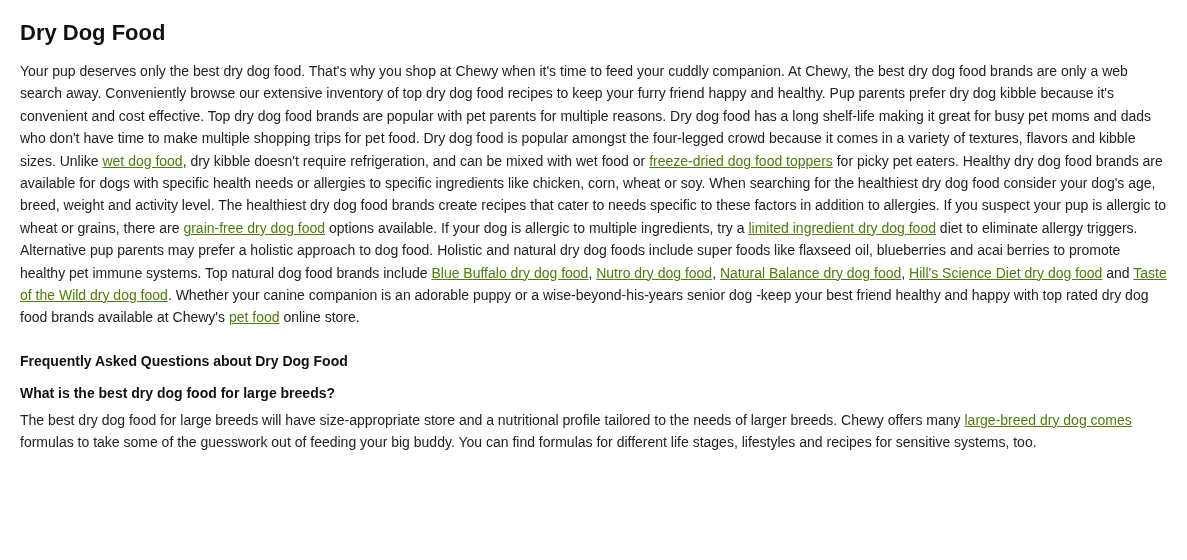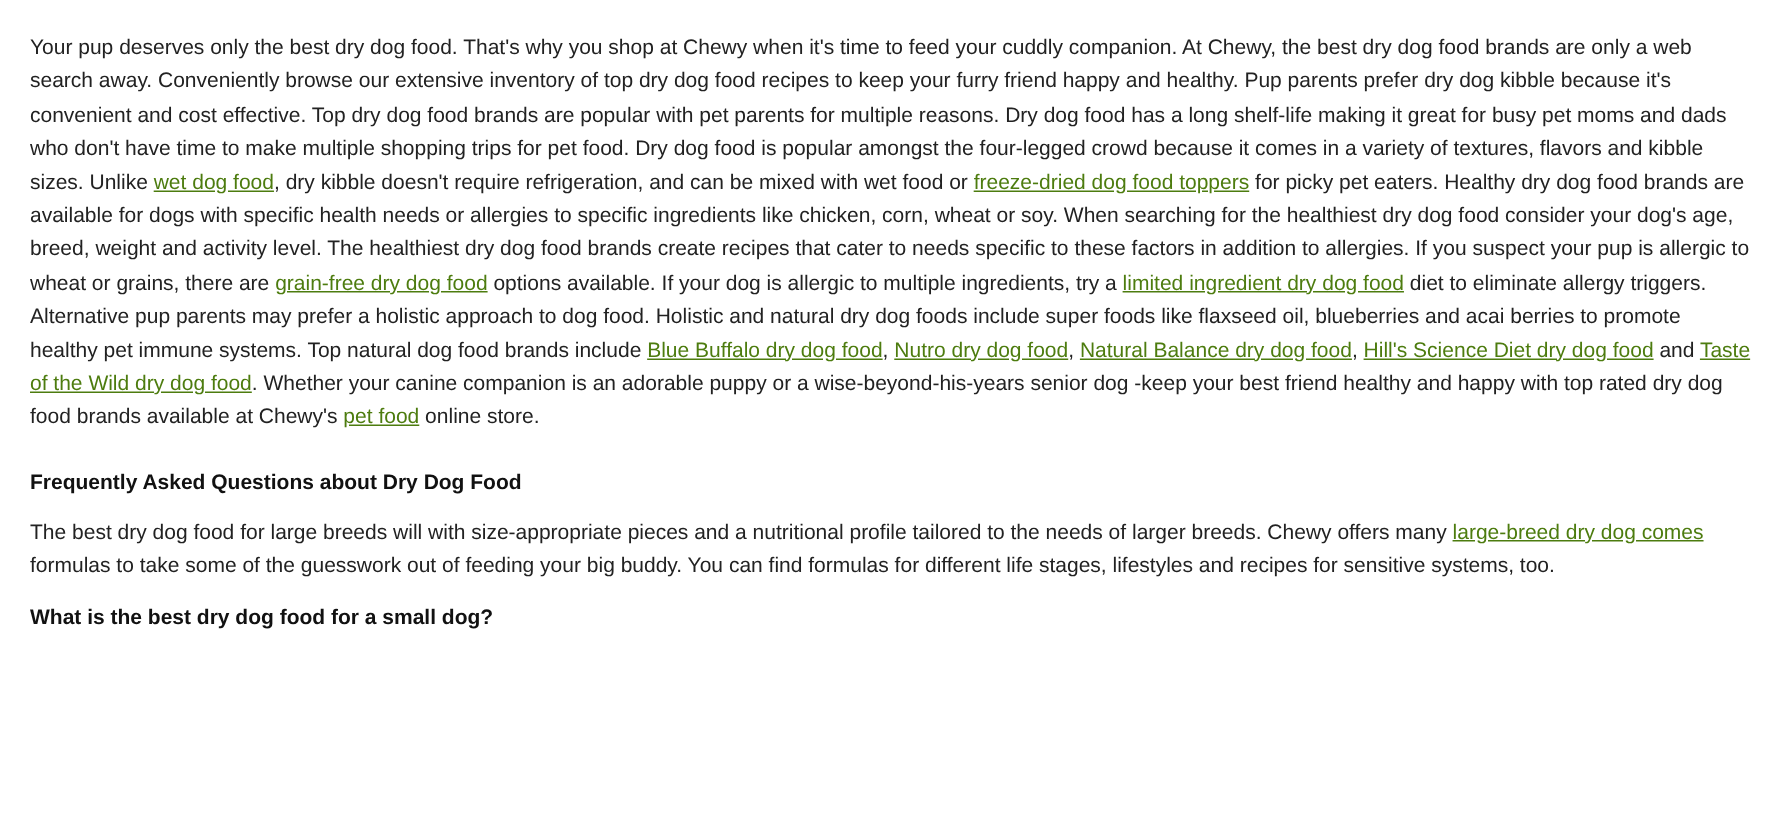--- a/index.html
+++ b/index.html
@@ -46,28 +46,29 @@
     }
     .main-content {
       max-width: 1150px;
     }
   </style>
 </head>
 <body>
 
 <div class="main-content">
 
+  <h1>Dry Dog Food</h1>
 
   <p>
     <span>Your pup deserves only the best dry dog food. That's why you shop at Chewy when it's time to feed your cuddly companion. At Chewy, the best dry dog food brands are only a web search away. Conveniently browse our extensive inventory of top dry dog food recipes to keep your furry friend happy and healthy. Pup parents prefer dry dog kibble because it's convenient and cost effective. Top dry dog food brands are popular with pet parents for multiple reasons. Dry dog food has a long shelf-life making it great for busy pet moms and dads who don't have time to make multiple shopping trips for pet food. Dry dog food is popular amongst the four-legged crowd because it comes in a variety of textures, flavors and kibble sizes. Unlike </span><a href="#">wet dog food</a><span>, dry kibble doesn't require refrigeration, and can be mixed with wet food or </span><a href="#">freeze-dried dog food toppers</a><span> for picky pet eaters. Healthy dry dog food brands are available for dogs with specific health needs or allergies to specific ingredients like chicken, corn, wheat or soy. When searching for the healthiest dry dog food consider your dog's age, breed, weight and activity level. The healthiest dry dog food brands create recipes that cater to needs specific to these factors in addition to allergies. If you suspect your pup is allergic to wheat or grains, there are </span><a href="#">grain-free dry dog food</a><span> options available. If your dog is allergic to multiple ingredients, try a </span><a href="#">limited ingredient dry dog food</a><span> diet to eliminate allergy triggers. Alternative pup parents may prefer a holistic approach to dog food. Holistic and natural dry dog foods include super foods like flaxseed oil, blueberries and acai berries to promote healthy pet immune systems. Top natural dog food brands include </span><a href="#">Blue Buffalo dry dog food</a><span>, </span><a href="#">Nutro dry dog food</a><span>, </span><a href="#">Natural Balance dry dog food</a><span>, </span><a href="#">Hill's Science Diet dry dog food</a><span> and </span><a href="#">Taste of the Wild dry dog food</a><span>. Whether your canine companion is an adorable puppy or a wise-beyond-his-years senior dog -keep your best friend healthy and happy with top rated dry dog food brands available at Chewy's </span><a href="#">pet food</a><span> online store.</span>
   </p>
 
   <h2>Frequently Asked Questions about Dry Dog Food</h2>
 
+  <h3>
+    <span>What is the best dry dog food for large breeds?</span>
+  </h3>
   <p>
-    <span>The best dry dog food for large breeds will with size-appropriate pieces and a nutritional profile tailored to the needs of larger breeds. Chewy offers many </span><a href="#">large-breed dry dog comes</a><span> formulas to take some of the guesswork out of feeding your big buddy. You can find formulas for different life stages, lifestyles and recipes for sensitive systems, too.</span>
+    <span>The best dry dog food for large breeds will have size-appropriate store and a nutritional profile tailored to the needs of larger breeds. Chewy offers many </span><a href="#">large-breed dry dog comes</a><span> formulas to take some of the guesswork out of feeding your big buddy. You can find formulas for different life stages, lifestyles and recipes for sensitive systems, too.</span>
   </p>
 
-  <h3>
-    <span>What is the best dry dog food for a small dog?</span>
-  </h3>
 
 </div>
 
 </body></html>

